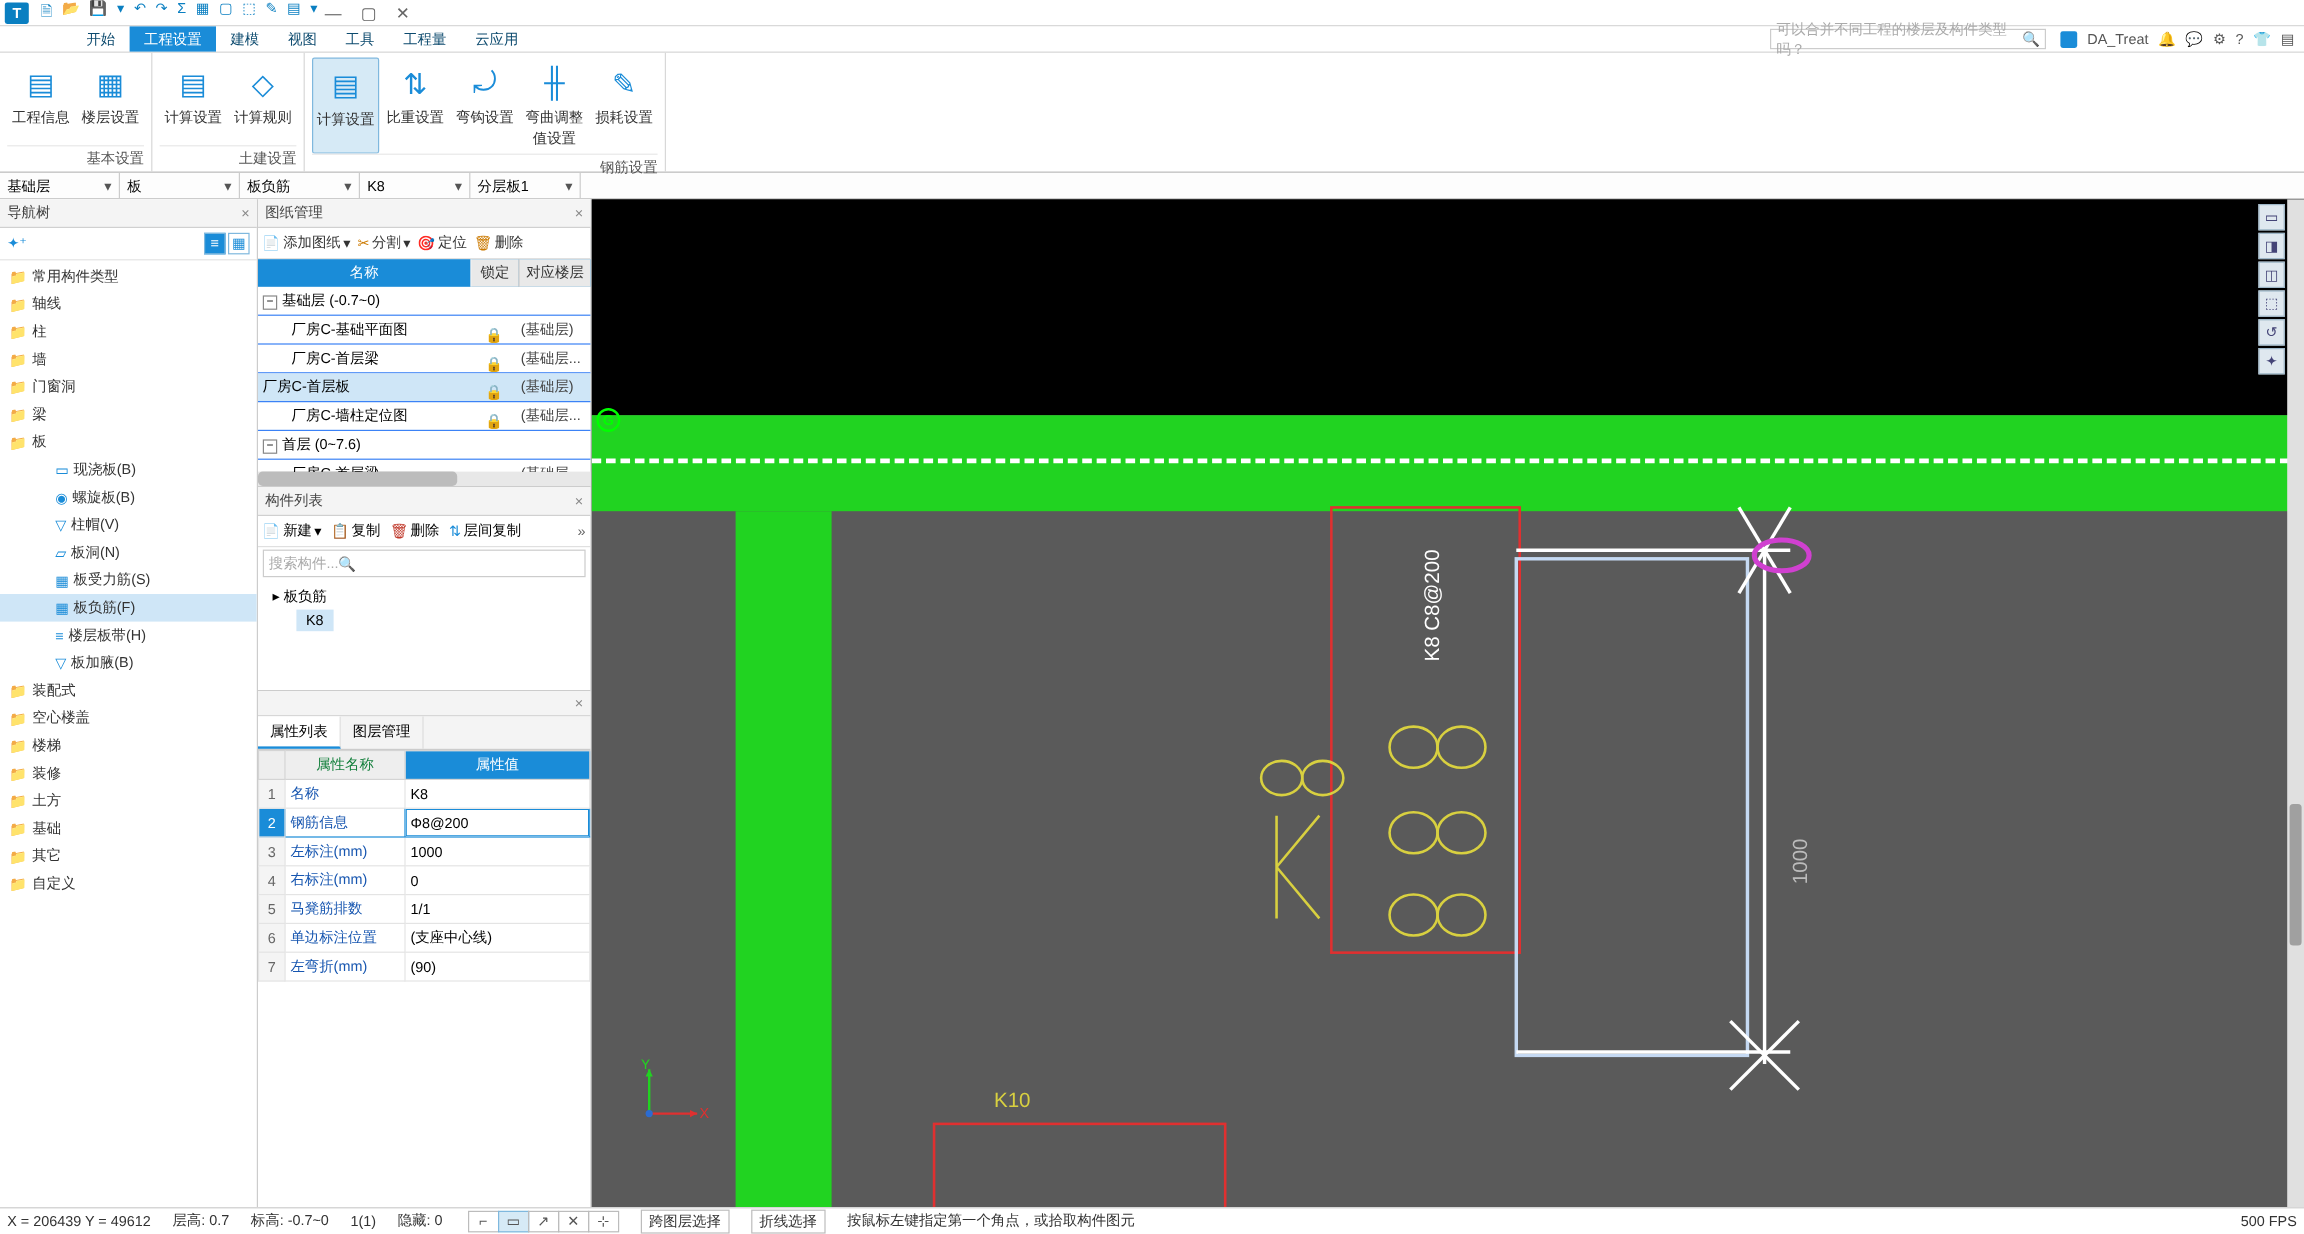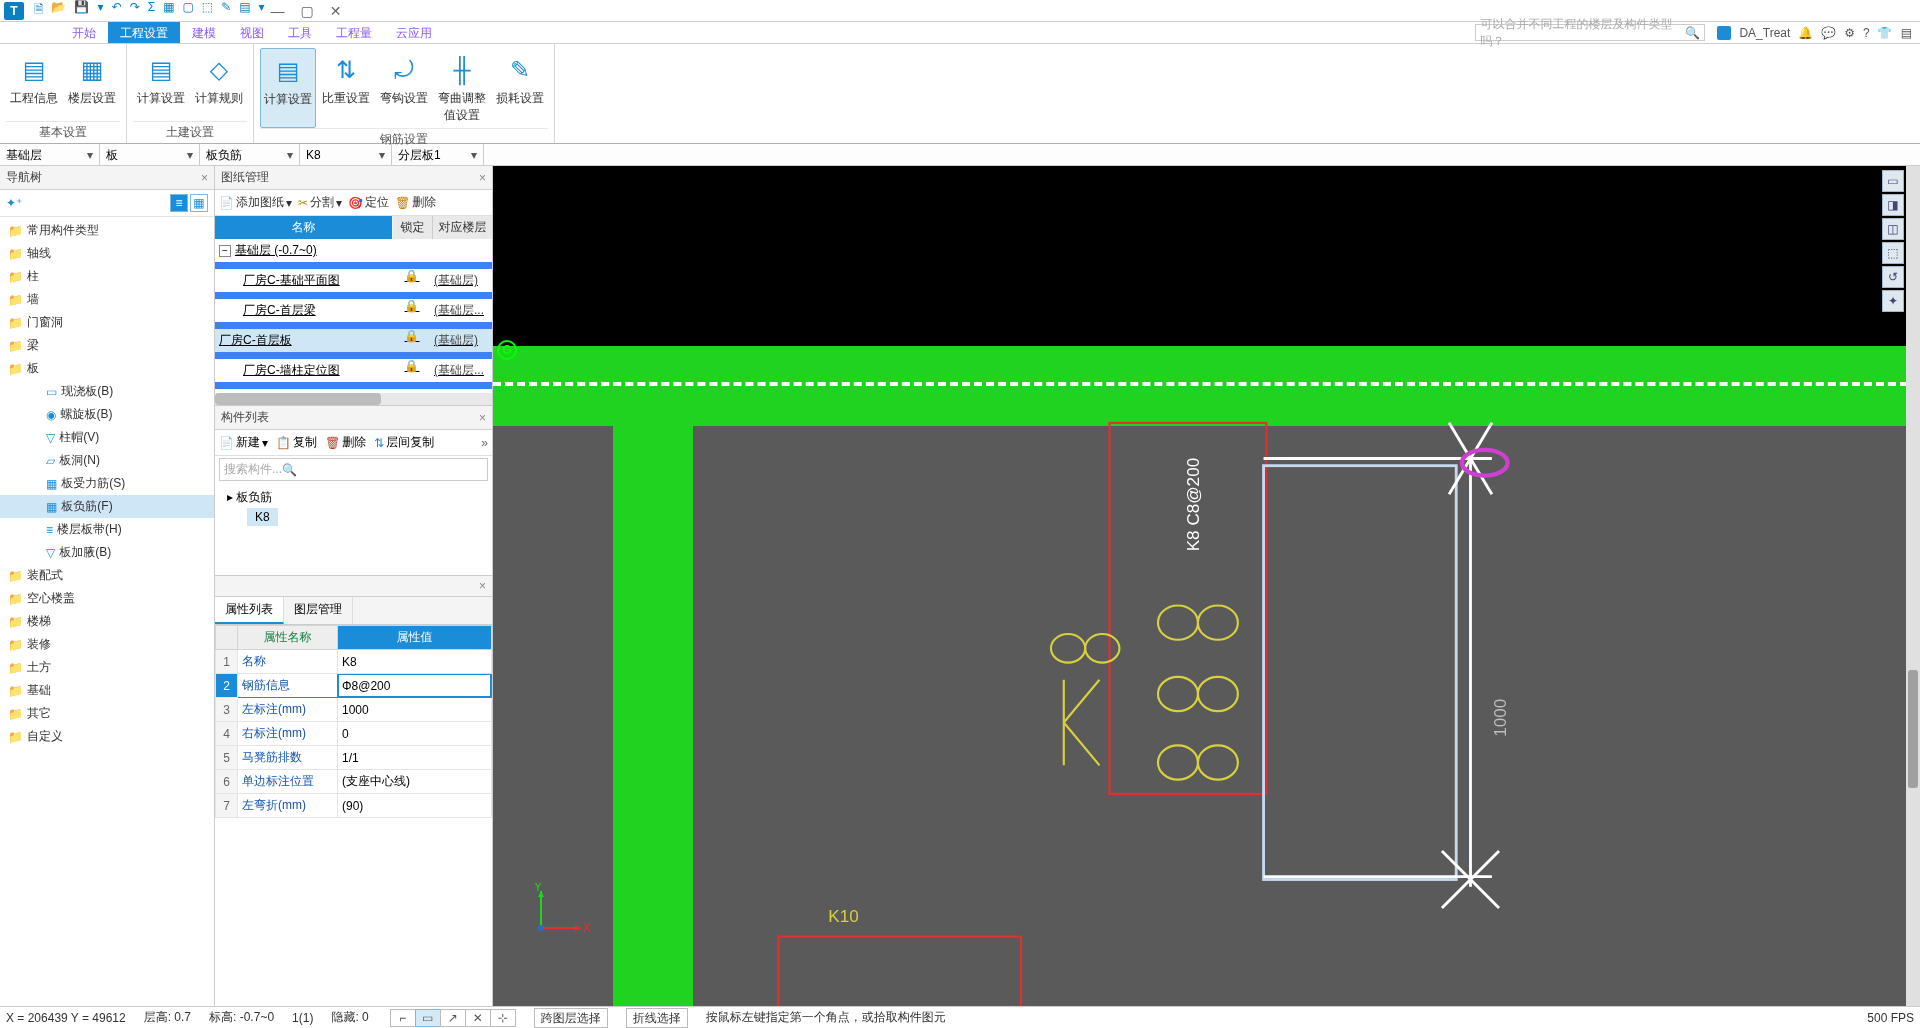--- a/index.html
+++ b/index.html
@@ -9,36 +9,36 @@
 .titlebar { height: 22px; background: #fff; display: flex; align-items: center; padding: 0 4px; border-bottom: 1px solid #d0d0d0; }
 .titlebar .logo { width: 20px; height: 18px; background: #0a7fc1; color: #fff; font-weight: bold; text-align: center; line-height: 18px; border-radius: 2px; margin-right: 8px; }
 .titlebar .qat { display: flex; gap: 4px; }
 .titlebar .qat span { color: #0a7fc1; cursor: pointer; padding: 0 2px; }
 .titlebar .title { flex: 1; text-align: center; color: #333; }
 .titlebar .wincontrols { display: flex; gap: 8px; }
 .titlebar .wincontrols span { cursor: pointer; color: #666; padding: 0 4px; font-size: 14px; }
 
 
 .menubar { height: 22px; background: #fff; display: flex; align-items: stretch; border-bottom: 1px solid #d0d0d0; padding-left: 60px; }
-.menubar .tab { padding: 0 12px; line-height: 22px; cursor: pointer; color: #8b5cf6; }
+.menubar .tab { padding: 0 12px; line-height: 22px; cursor: pointer; color: #0c4a6e; }
 .menubar .tab.active { background: #1a8cd8; color: #fff; }
 .menubar .spacer { flex: 1; }
 .menubar .search { width: 230px; border: 1px solid #ccc; margin: 2px 4px; padding: 0 4px; color: #aaa; display:flex; align-items:center; justify-content:space-between; }
 .menubar .user { display: flex; align-items: center; gap: 8px; padding: 0 8px; color: #555; }
 .menubar .user .u-icon { width:14px; height:14px; background:#1a8cd8; border-radius:2px; }
 
 
 .ribbon { height: 100px; background: #fff; display: flex; border-bottom: 1px solid #b0b0b0; }
 .ribbon .group { border-right: 1px solid #d8d8d8; padding: 4px 6px 0 6px; display: flex; flex-direction: column; }
 .ribbon .group .btns { display: flex; gap: 2px; flex: 1; }
 .ribbon .big-btn { width: 56px; display: flex; flex-direction: column; align-items: center; cursor: pointer; padding: 4px 2px; border-radius:2px; }
 .ribbon .big-btn.active { background: #d6eaf6; border:1px solid #7fb8de; }
 .ribbon .big-btn .ico { width: 36px; height: 36px; display: flex; align-items: center; justify-content: center; color: #1a8cd8; font-size: 24px; }
 .ribbon .big-btn .lbl { text-align: center; margin-top: 2px; color: #333; }
-.ribbon .group-label { text-align: center; color: #555; padding: 2px 0; border-top: 1px solid #e8e8e8; }
+.ribbon .group-label { text-align: right; color: #555; padding: 2px 0; border-top: 1px solid #e8e8e8; }
 
 
 .selbar { height: 22px; background: #fdfdfd; border-bottom: 1px solid #ccc; display: flex; }
 .selbar .sel { border-right: 1px solid #ccc; padding: 0 6px; line-height: 22px; display:flex; justify-content:space-between; align-items:center; cursor:pointer; }
 .selbar .sel .arrow { color:#555; margin-left:4px; }
 
 
 .main { display: flex; height: calc(1028px - 22px - 22px - 100px - 22px - 22px); }
 
 
@@ -61,21 +61,21 @@
 .dwgpanel, .complist, .proppanel { display:flex; flex-direction:column; }
 .dwgpanel { height: 240px; border-bottom:1px solid #ccc; }
 .dwg-toolbar { padding:4px 4px; border-bottom:1px solid #e0e0e0; display:flex; gap:6px; align-items:center; color:#333; }
 .dwg-toolbar .tbtn { cursor:pointer; display:flex; align-items:center; gap:2px; }
 .dwg-toolbar .tbtn .i { color:#cc7a00; }
 .dwgpanel .cols { display:flex; background:#1a8cd8; color:#fff; }
 .dwgpanel .cols .c1 { flex:1; text-align:center; padding:3px; }
 .dwgpanel .cols .c2 { width:40px; text-align:center; padding:3px; border-left:1px solid rgba(255,255,255,.4); background:#e9e9e9; color:#333; }
 .dwgpanel .cols .c3 { width:60px; text-align:center; padding:3px; border-left:1px solid #ccc; background:#e9e9e9; color:#333; }
 .dwgpanel .rows { flex:1; overflow:auto; position:relative; }
-.dwgpanel .row { display:flex; border-bottom:7px solid #3b82f6; align-items:flex-start;text-decoration:underline; }
+.dwgpanel .row { display:flex; border-bottom:1px solid #3b82f6; align-items:flex-end; }
 .dwgpanel .row .r1 { flex:1; padding:3px 4px; }
 .dwgpanel .row .r2 { width:40px; text-align:center; color:#d8a030; }
 .dwgpanel .row .r3 { width:60px; padding:3px 2px; color:#444; }
 .dwgpanel .row.group .r1 { font-weight:normal; }
 .dwgpanel .row.sel { background:#cfe6f7; }
 .dwgpanel .row .exp { display:inline-block; width:12px; height:12px; border:1px solid #888; text-align:center; line-height:10px; margin-right:4px; font-size:10px; }
 .dwgpanel .hscroll { height:12px; background:#e8e8e8; position:relative; }
 .dwgpanel .hscroll .thumb { position:absolute; left:0; width:60%; top:0; bottom:0; background:#bcbcbc; border-radius:4px; }
 
 .complist { height: 170px; border-bottom:1px solid #ccc; }

